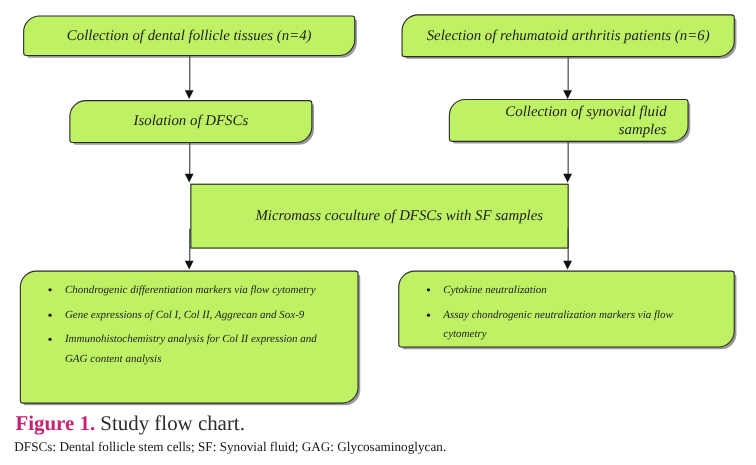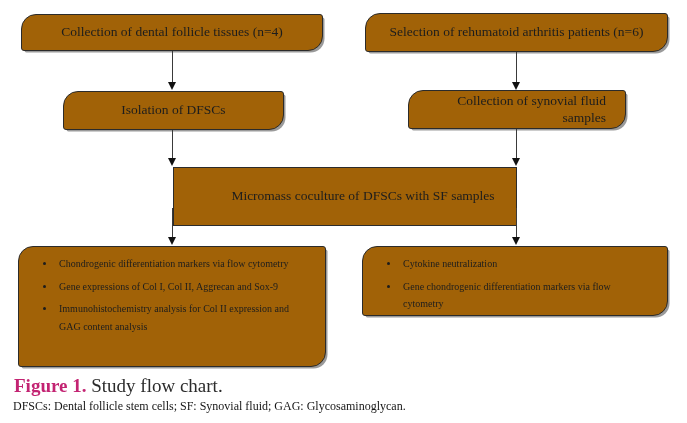--- a/index.html
+++ b/index.html
@@ -13,30 +13,31 @@
     height: 423px;
     background: #ffffff;
     font-family: "Liberation Serif", serif;
     color: #1d1d1d;
     overflow: hidden;
   }
   
   .node {
     position: absolute;
     box-sizing: border-box;
-    background: #a16207;
+    background: #bef264;
     border: 1.4px solid #2b2b2b;
     border-radius: 15px 3px 15px 3px;
     box-shadow: 2.5px 2.5px 0 -1px #9a9a9a;
     display: flex;
     align-items: center;
     justify-content: center;
     text-align: center;
     font-size: 13.5px;
     line-height: 16.5px;
+    font-style: italic;
   }
   .node.plain {
     border-radius: 0;
     box-shadow: none;
   }
   .node.bullets {
     display: block;
     text-align: left;
   }
   .node.bullets ul {
@@ -129,21 +130,21 @@
     <ul>
       <li>Chondrogenic differentiation markers via flow cytometry</li>
       <li>Gene expressions of Col I, Col II, Aggrecan and Sox-9</li>
       <li>Immunohistochemistry analysis for Col II expression and GAG content analysis</li>
     </ul>
   </div>
 
   <div class="node bullets" style="left:362px; top:246px; width:306px; height:70px;">
     <ul>
       <li>Cytokine neutralization</li>
-      <li>Gene chondrogenic differentiation markers via flow cytometry</li>
+      <li>Assay chondrogenic neutralization markers via flow cytometry</li>
     </ul>
   </div>
 
   <div class="caption">
     <span class="cap-label" style="color: rgb(195, 35, 114);">Figure 1.</span>
     <span>Study flow chart.</span>
   </div>
 
   <div class="footnote">DFSCs: Dental follicle stem cells; SF: Synovial fluid; GAG: Glycosaminoglycan.</div>
 

